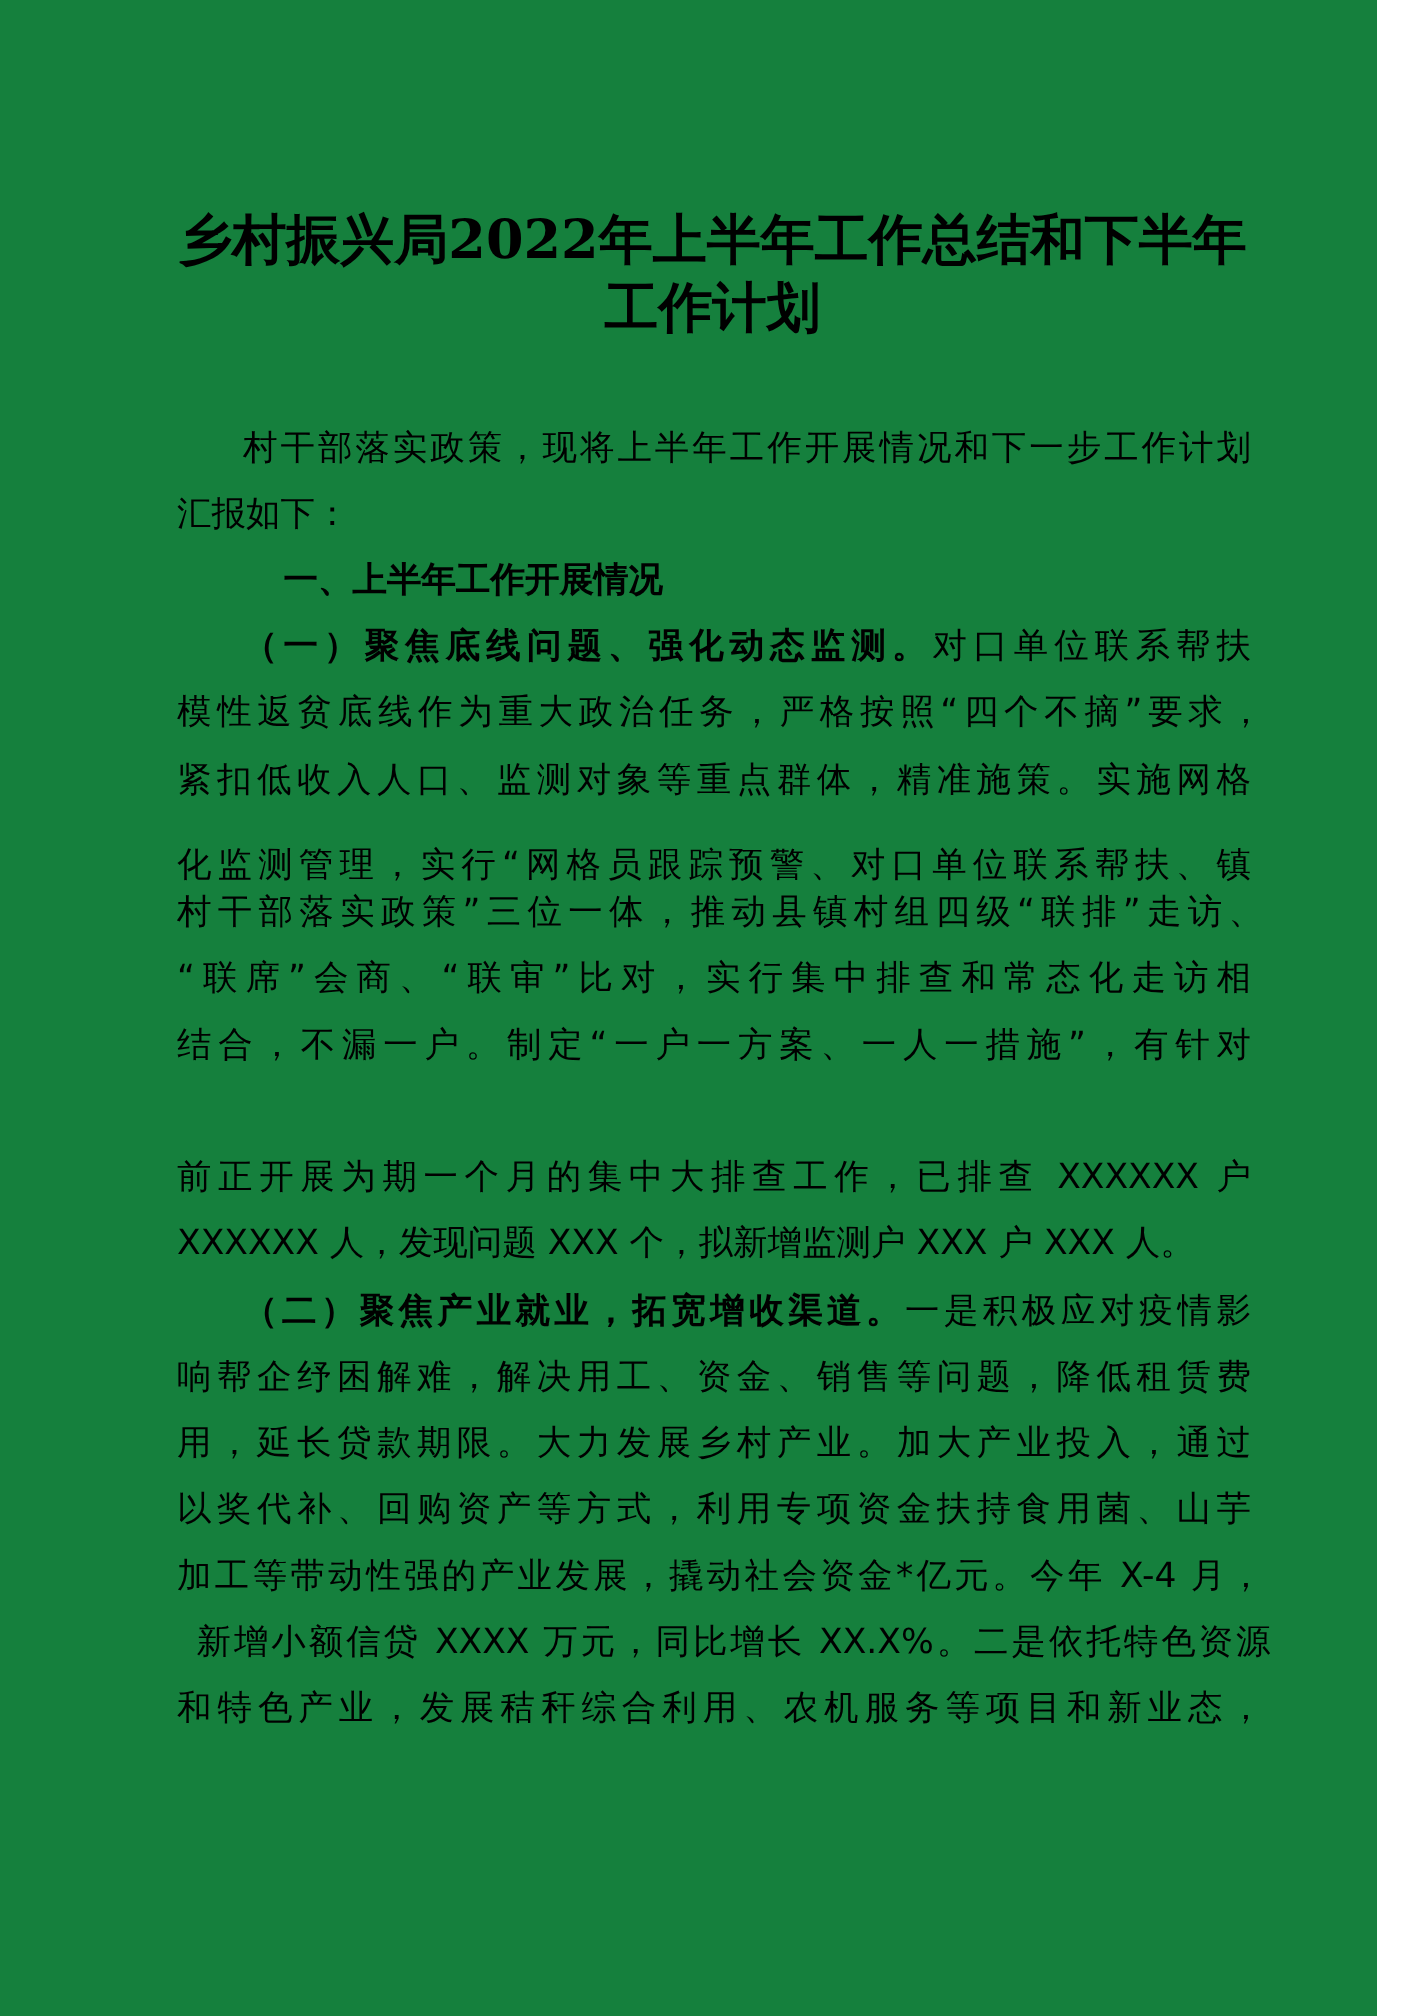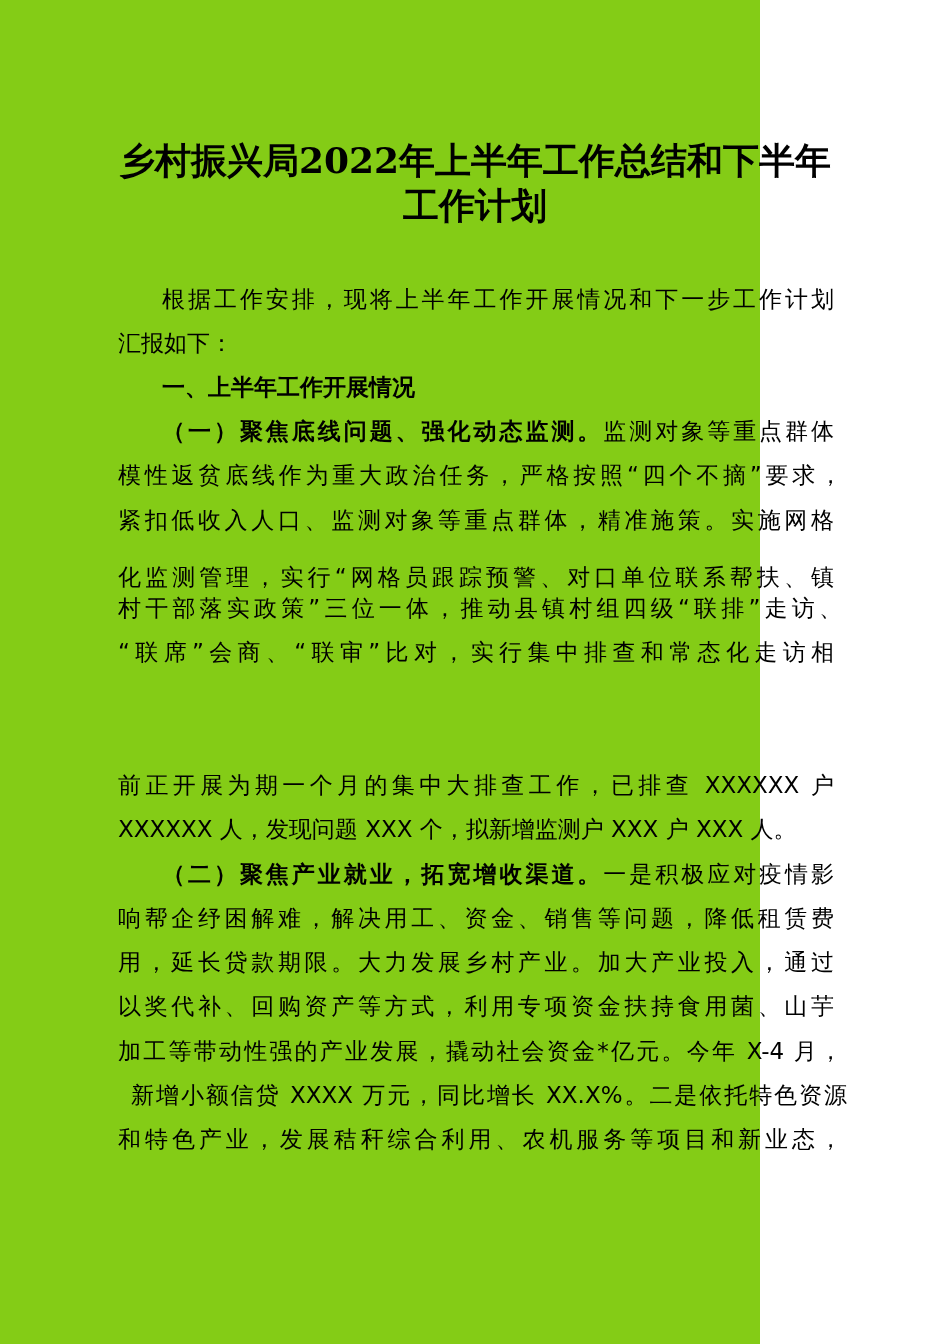--- a/index.html
+++ b/index.html
@@ -1,56 +1,57 @@
 <!DOCTYPE html>
 <html><head>
   <meta charset="utf-8">
   <style>
     html, body { margin: 0; padding: 0; background: #ffffff; }
     body { width: 950px; height: 1344px; position: relative; overflow: hidden; color: #000; }
-    .page { position: absolute; left: 0; top: 0; width: 760px; height: 1344px; background: #84cc16; }
+    .page { position: absolute; left: 0; top: 0; width: 918px; height: 1344px; background: #15803d; }
     .title {
       position: absolute; left: 100px; width: 750px; text-align: center;
       font-family: "DejaVu Serif", "Liberation Serif", serif; font-weight: bold;
       font-size: 36px; line-height: 44px; letter-spacing: 0px; white-space: nowrap;
     }
     .t1 { top: 138px; }
     .t2 { top: 183px; }
     .line {
       position: absolute; left: 118px; width: 716px; height: 44px;
       font-family: "DejaVu Sans", "Liberation Sans", sans-serif;
       font-size: 23px; line-height: 44px; white-space: nowrap;
       text-align: justify; text-align-last: justify;
       font-weight: normal;
     }
     .line.last { text-align-last: left; }
     .indent { left: 162px; width: 672px; }
-    .heading { font-weight: bold; font-size: 23px; text-align-last: left; }
+    .heading { font-weight: bold; font-size: 23px; text-align-last: left; margin-left: 27px; }
     .bold-lead { font-weight: bold; }
     .line.over { width: 724px; }
   </style>
 </head>
 <body>
 
 <div class="page">
 
   <div class="title t1">乡村振兴局2022年上半年工作总结和下半年</div>
   <div class="title t2">工作计划</div>
 
-  <div class="line indent" style="top:277px;">根据工作安排，现将上半年工作开展情况和下一步工作计划</div>
+  <div class="line indent" style="top:277px;">村干部落实政策，现将上半年工作开展情况和下一步工作计划</div>
   <div class="line last" style="top:321px;">汇报如下：</div>
 
   <div class="line indent heading" style="top:365px;">一、上半年工作开展情况</div>
 
-  <div class="line indent" style="top:409px;"><span class="bold-lead">（一）聚焦底线问题、强化动态监测。</span><span>监测对象等重点群体</span></div>
+  <div class="line indent" style="top:409px;"><span class="bold-lead">（一）聚焦底线问题、强化动态监测。</span><span>对口单位联系帮扶</span></div>
   <div class="line over" style="top:453px;">模性返贫底线作为重大政治任务，严格按照“四个不摘”要求，</div>
   <div class="line" style="top:498px;">紧扣低收入人口、监测对象等重点群体，精准施策。实施网格</div>
   <div class="line" style="top:555px;">化监测管理，实行“网格员跟踪预警、对口单位联系帮扶、镇</div>
   <div class="line over" style="top:586px;">村干部落实政策”三位一体，推动县镇村组四级“联排”走访、</div>
   <div class="line" style="top:630px;">“联席”会商、“联审”比对，实行集中排查和常态化走访相</div>
+  <div class="line" style="top:675px;">结合，不漏一户。制定“一户一方案、一人一措施”，有针对</div>
   <div class="line" style="top:763px;">前正开展为期一个月的集中大排查工作，已排查 XXXXXX 户</div>
   <div class="line last" style="top:807px;">XXXXXX 人，发现问题 XXX 个，拟新增监测户 XXX 户 XXX 人。</div>
 
   <div class="line indent" style="top:852px;"><span class="bold-lead">（二）聚焦产业就业，拓宽增收渠道。</span><span>一是积极应对疫情影</span></div>
   <div class="line" style="top:896px;">响帮企纾困解难，解决用工、资金、销售等问题，降低租赁费</div>
   <div class="line" style="top:940px;">用，延长贷款期限。大力发展乡村产业。加大产业投入，通过</div>
   <div class="line" style="top:984px;">以奖代补、回购资产等方式，利用专项资金扶持食用菌、山芋</div>
   <div class="line over" style="top:1029px;">加工等带动性强的产业发展，撬动社会资金*亿元。今年 X-4 月，</div>
   <div class="line" style="top:1073px;margin-left:13px;">新增小额信贷 XXXX 万元，同比增长 XX.X%。二是依托特色资源</div>
   <div class="line over" style="top:1117px;">和特色产业，发展秸秆综合利用、农机服务等项目和新业态，</div>

